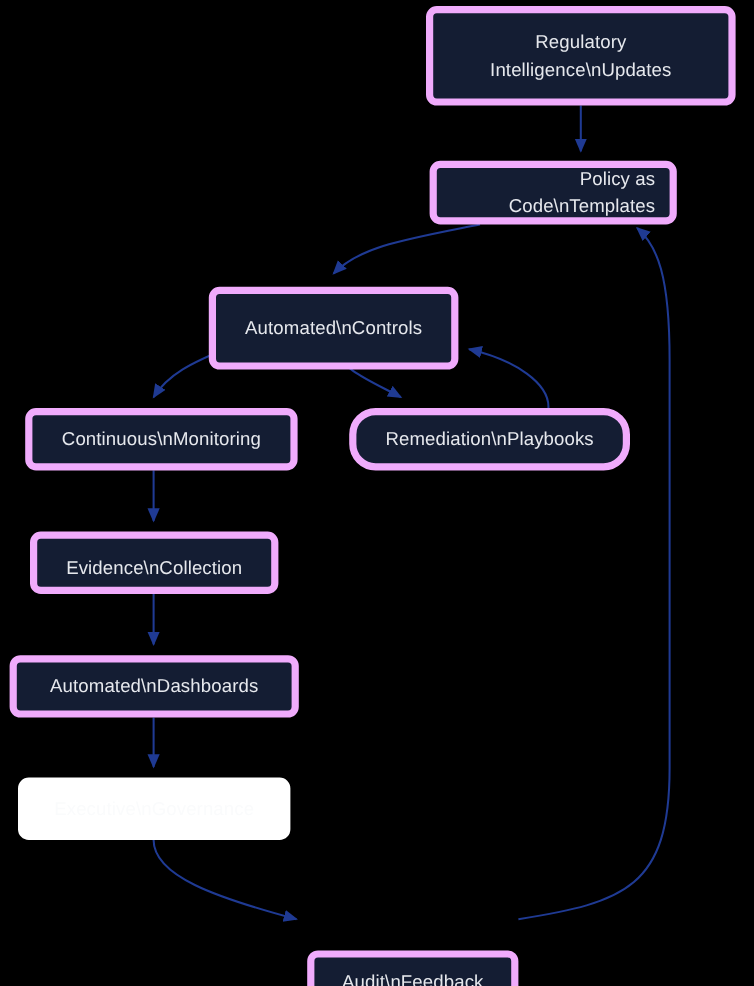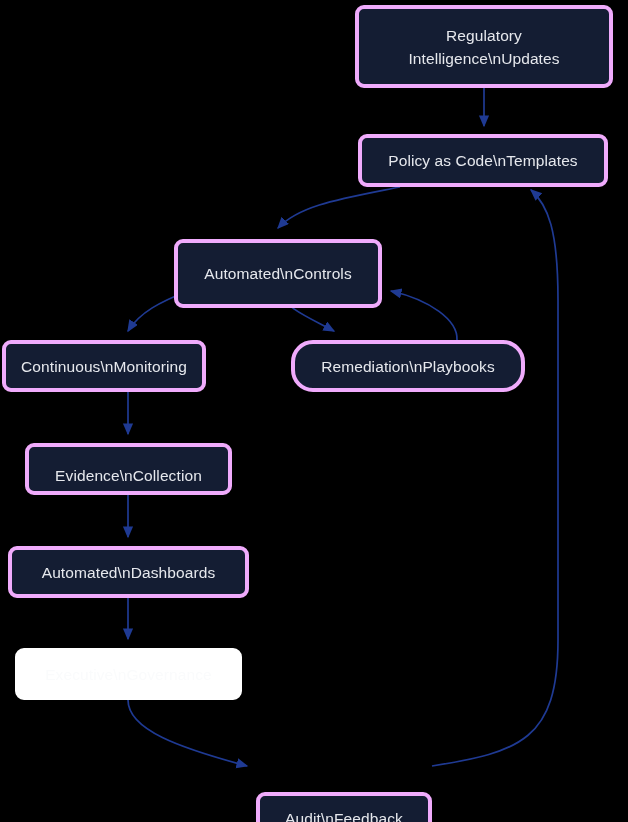--- a/index.html
+++ b/index.html
@@ -35,21 +35,21 @@
     display: flex;
     align-items: center;
     justify-content: center;
     text-align: center;
     font-size: 15.5px;
     line-height: 23px;
     letter-spacing: 0.1px;
     padding: 4px 12px;
     background: #141d33;
     color: #e6e8ed;
-    border: 4px solid #f0abfc;
+    border: 6px solid #f0abfc;
     white-space: pre-line;
   }
   .flow-node.highlight {
     background: #ffffff;
     border-color: #ffffff;
     color: #fafbfc;
   }
   .node-label {
     display: block;
     width: 100%;
@@ -73,22 +73,22 @@
         <path d="M 128,392 L 128,434" fill="none" stroke="#1f3a93" stroke-width="1.7" marker-end="url(#arrowhead)"></path>
         <path d="M 128,495 L 128,537" fill="none" stroke="#1f3a93" stroke-width="1.7" marker-end="url(#arrowhead)"></path>
         <path d="M 128,598 L 128,639" fill="none" stroke="#1f3a93" stroke-width="1.7" marker-end="url(#arrowhead)"></path>
         <path d="M 128,700 C 128,730 180,748 247,766" fill="none" stroke="#1f3a93" stroke-width="1.7" marker-end="url(#arrowhead)"></path>
         <path d="M 432,766 C 520,752 558,740 558,640 L 558,300 C 558,230 548,205 531,190" fill="none" stroke="#1f3a93" stroke-width="1.7" marker-end="url(#arrowhead)"></path>
         <path d="M 457,340 C 458,320 430,300 391,291" fill="none" stroke="#1f3a93" stroke-width="1.7" marker-end="url(#arrowhead)"></path>
       </g>
   </svg>
   <div id="node-layer">
       <div class="flow-node" style="left: 355px; top: 5px; width: 258px; height: 83px;"><span class="node-label">Regulatory Intelligence\nUpdates</span></div>
-      <div class="flow-node" style="left: 358px; top: 134px; width: 250px; height: 53px;"><span class="node-label">Policy as Code\nTemplates</span></div>
+      <div class="flow-node" style="left: 358px; top: 134px; width: 206px; height: 53px; text-align: right;"><span class="node-label">Policy as Code\nTemplates</span></div>
       <div class="flow-node" style="left: 174px; top: 239px; width: 208px; height: 69px;"><span class="node-label">Automated\nControls</span></div>
-      <div class="flow-node" style="left: 2px; top: 340px; width: 204px; height: 52px;"><span class="node-label">Continuous\nMonitoring</span></div>
+      <div class="flow-node" style="left: 21px; top: 340px; width: 227px; height: 52px;"><span class="node-label">Continuous\nMonitoring</span></div>
       <div class="flow-node" style="left: 291px; top: 340px; width: 234px; height: 52px; border-radius: 22px;"><span class="node-label">Remediation\nPlaybooks</span></div>
       <div class="flow-node" style="left: 25px; top: 443px; width: 207px; height: 52px; align-items: flex-end;"><span class="node-label">Evidence\nCollection</span></div>
       <div class="flow-node" style="left: 8px; top: 546px; width: 241px; height: 52px;"><span class="node-label">Automated\nDashboards</span></div>
       <div class="flow-node highlight" style="left: 15px; top: 648px; width: 227px; height: 52px;"><span class="node-label">Executive\nGovernance</span></div>
       <div class="flow-node" style="left: 256px; top: 792px; width: 176px; height: 52px;"><span class="node-label">Audit\nFeedback</span></div>
     </div>
 </div>
 
 </body></html>

